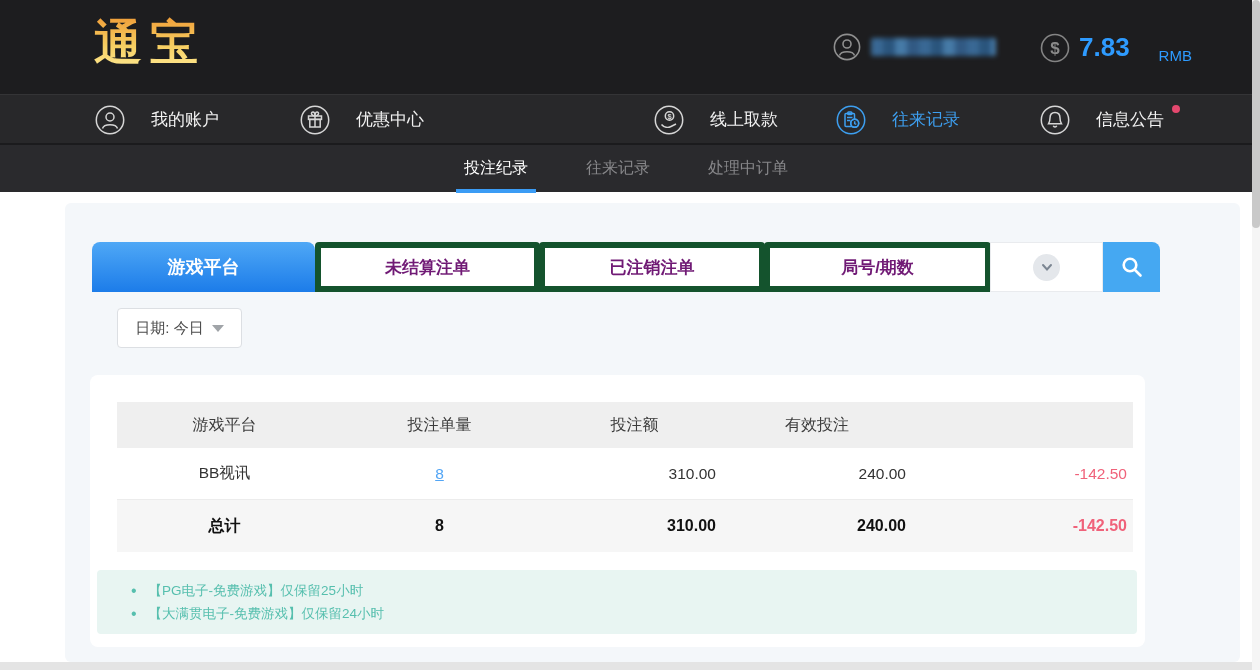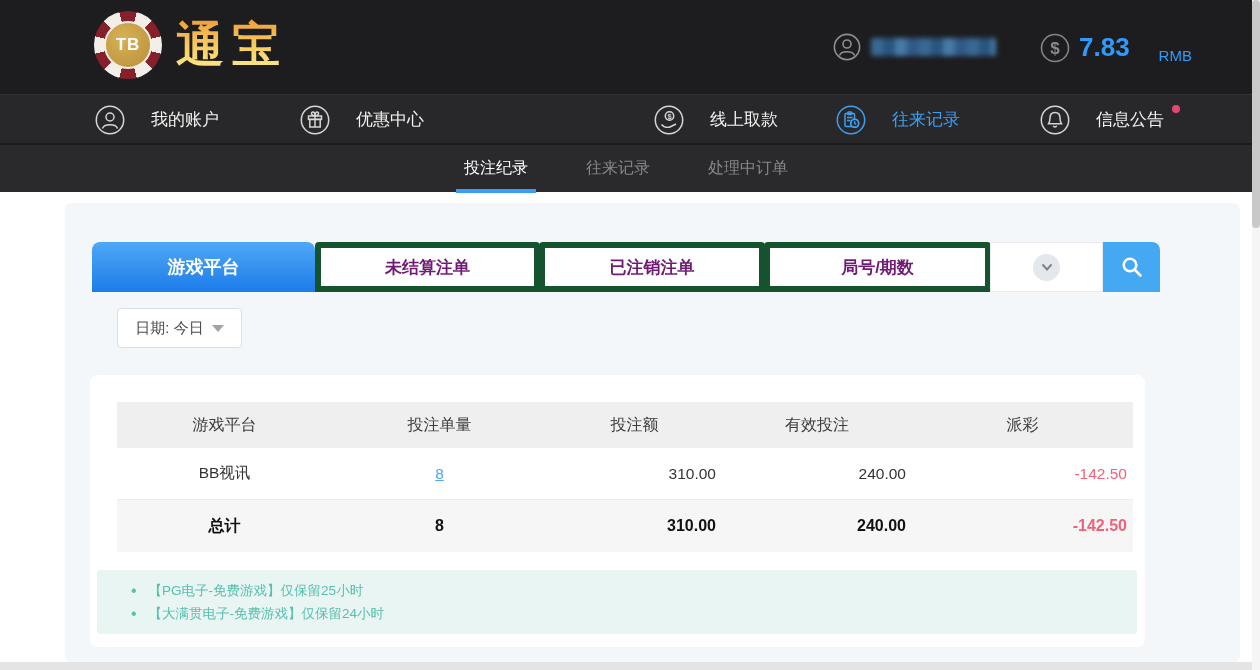--- a/index.html
+++ b/index.html
@@ -83,23 +83,20 @@
   #scrollbar { position:absolute; left:1252px; top:0; width:8px; height:670px; background:#f5f5f5; }
   #scroll-thumb { position:absolute; left:0; top:0; width:8px; height:228px; background:#c9c9c9; border-radius:4px; }
 
   svg { display:block; }
 </style>
 </head>
 <body>
 
 <div id="top-header">
   <div id="logo-wrap">
-    <div class="chip">
-      <div class="chip-inner">TB</div>
-    </div>
     <div class="logo-text">通宝</div>
   </div>
 
   <div id="user-wrap">
     <span>
       <svg width="28" height="28" viewBox="0 0 28 28" fill="none" stroke="#8f8f8f" stroke-width="1.6">
         <circle cx="14" cy="14" r="12.6"></circle>
           <circle cx="14" cy="11" r="4"></circle>
           <path d="M6.5 22.5 C8 17.5 20 17.5 21.5 22.5"></path>
       </svg>
@@ -223,21 +220,20 @@
   </div>
 
   <div id="data-card">
     <div class="tbl">
 
       <div class="trow head">
         <div class="tcell">游戏平台</div>
         <div class="tcell">投注单量</div>
         <div class="tcell">投注额</div>
         <div class="tcell">有效投注</div>
-        <div class="tcell">派彩</div>
       </div>
 
       <div class="trow body">
         <div class="tcell">BB视讯</div>
         <div class="tcell"><a class="count-link">8</a></div>
         <div class="tcell num">310.00</div>
         <div class="tcell num">240.00</div>
         <div class="tcell num neg">-142.50</div>
       </div>
 

